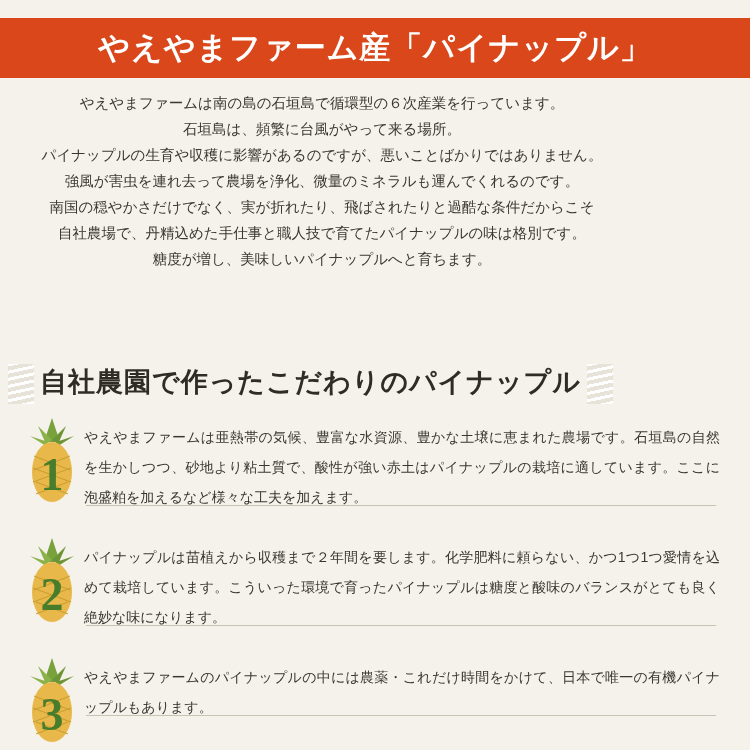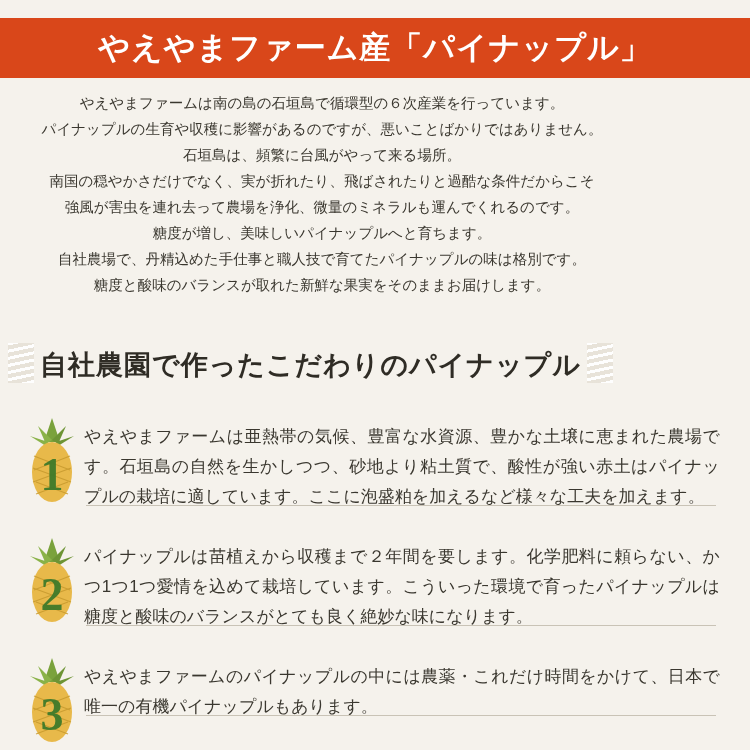--- a/index.html
+++ b/index.html
@@ -54,25 +54,25 @@
     font-size: 14.5px;
     line-height: 26px;
     color: #3a372f;
     white-space: nowrap;
   }
 
   
   .section-head {
     position: absolute;
     left: 0;
-    top: 339px;
+    top: 364px;
     width: 750px;
     height: 44px;
     display: flex;
-    align-items: flex-end;
+    align-items: flex-start;
   }
   .section-head .stripe {
     width: 26px;
     height: 40px;
     margin-left: 8px;
     margin-right: 6px;
     background: repeating-linear-gradient(
       -12deg,
       #ffffff 0px,
       #ffffff 3px,
@@ -119,21 +119,21 @@
   }
   .badge svg {
     display: block;
   }
   .block-text {
     flex: 1 1 auto;
     padding-top: 10px;
   }
   .block-text p {
     margin: 0;
-    font-size: 17px;
+    font-size: 14px;
     line-height: 30px;
     color: #3a372f;
     text-align: justify;
   }
 
   
   .rule {
     position: absolute;
     height: 1px;
     background: #c9c3b6;
@@ -143,27 +143,26 @@
 <body>
 
 <div class="page">
 
   <div class="header-band">
     <div class="header-title">やえやまファーム産「パイナップル」</div>
   </div>
 
   <div class="intro">
     <p>やえやまファームは南の島の石垣島で循環型の６次産業を行っています。</p>
+    <p>石垣島は、頻繁に台風がやって来る場所。</p>
     <p>パイナップルの生育や収穫に影響があるのですが、悪いことばかりではありません。</p>
-    <p>石垣島は、頻繁に台風がやって来る場所。</p>
+    <p>強風が害虫を連れ去って農場を浄化、微量のミネラルも運んでくれるのです。</p>
     <p>南国の穏やかさだけでなく、実が折れたり、飛ばされたりと過酷な条件だからこそ</p>
-    <p>強風が害虫を連れ去って農場を浄化、微量のミネラルも運んでくれるのです。</p>
+    <p>自社農場で、丹精込めた手仕事と職人技で育てたパイナップルの味は格別です。</p>
     <p>糖度が増し、美味しいパイナップルへと育ちます。</p>
-    <p>自社農場で、丹精込めた手仕事と職人技で育てたパイナップルの味は格別です。</p>
-    <p>糖度と酸味のバランスが取れた新鮮な果実をそのままお届けします。</p>
   </div>
 
   <div class="section-head">
     <div class="stripe"></div>
     <div class="section-head-title">自社農園で作ったこだわりのパイナップル</div>
     <div class="stripe right"></div>
   </div>
 
   <div class="blocks">
 

